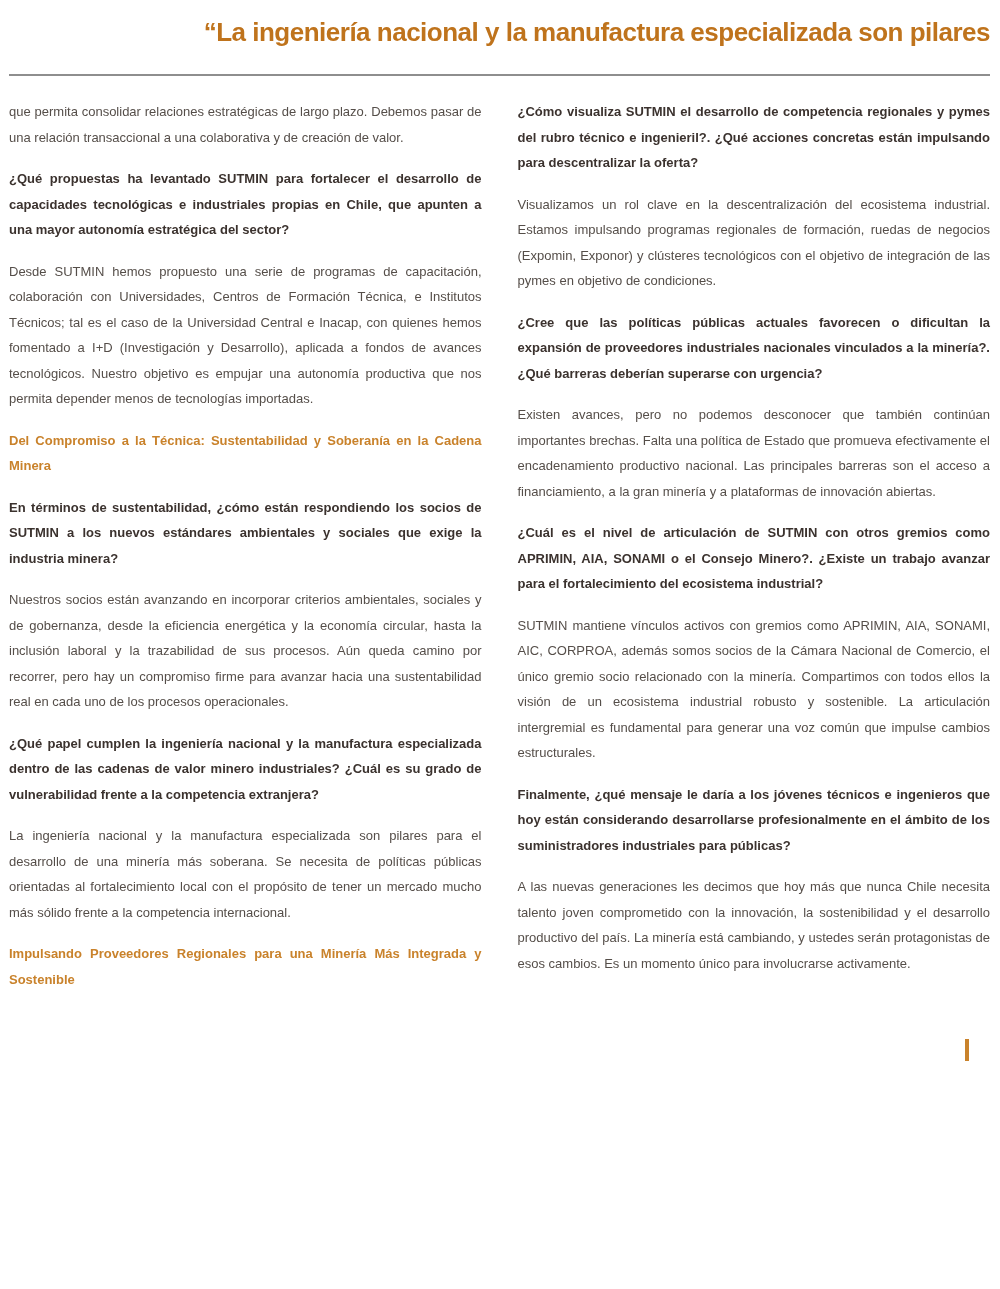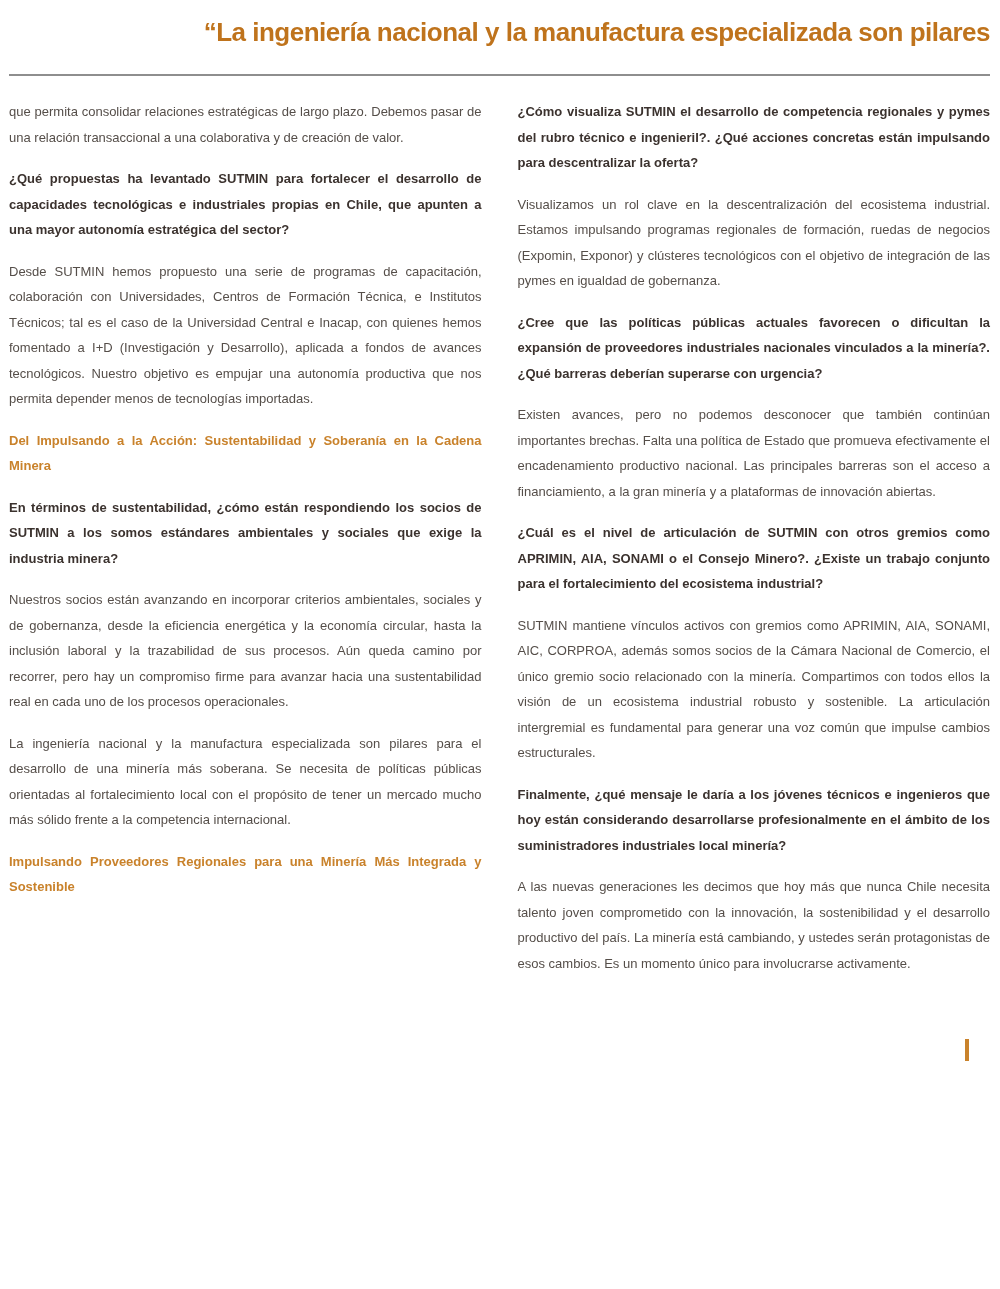--- a/index.html
+++ b/index.html
@@ -82,35 +82,36 @@
   </h1>
 
   <hr class="header-divider">
 
   <div class="columns">
 
     <div class="col">
       <p class="para">que permita consolidar relaciones estratégicas de largo plazo. Debemos pasar de una relación transaccional a una colaborativa y de creación de valor.</p>
       <p class="question">¿Qué propuestas ha levantado SUTMIN para fortalecer el desarrollo de capacidades tecnológicas e industriales propias en Chile, que apunten a una mayor autonomía estratégica del sector?</p>
       <p class="para">Desde SUTMIN hemos propuesto una serie de programas de capacitación, colaboración con Universidades, Centros de Formación Técnica, e Institutos Técnicos; tal es el caso de la Universidad Central e Inacap, con quienes hemos fomentado a I+D (Investigación y Desarrollo), aplicada a fondos de avances tecnológicos. Nuestro objetivo es empujar una autonomía productiva que nos permita depender menos de tecnologías importadas.</p>
-      <p class="section-heading">Del Impulsando a la Acción: Sustentabilidad y Soberanía en la Cadena Minera</p>
-      <p class="question">En términos de sustentabilidad, ¿cómo están respondiendo los socios de SUTMIN a los somos estándares ambientales y sociales que exige la industria minera?</p>
+      <p class="section-heading">Del Compromiso a la Técnica: Sustentabilidad y Soberanía en la Cadena Minera</p>
+      <p class="question">En términos de sustentabilidad, ¿cómo están respondiendo los socios de SUTMIN a los nuevos estándares ambientales y sociales que exige la industria minera?</p>
       <p class="para">Nuestros socios están avanzando en incorporar criterios ambientales, sociales y de gobernanza, desde la eficiencia energética y la economía circular, hasta la inclusión laboral y la trazabilidad de sus procesos. Aún queda camino por recorrer, pero hay un compromiso firme para avanzar hacia una sustentabilidad real en cada uno de los procesos operacionales.</p>
+      <p class="question">¿Qué papel cumplen la ingeniería nacional y la manufactura especializada dentro de las cadenas de valor minero industriales? ¿Cuál es su grado de vulnerabilidad frente a la competencia extranjera?</p>
       <p class="para">La ingeniería nacional y la manufactura especializada son pilares para el desarrollo de una minería más soberana. Se necesita de políticas públicas orientadas al fortalecimiento local con el propósito de tener un mercado mucho más sólido frente a la competencia internacional.</p>
       <p class="section-heading">Impulsando Proveedores Regionales para una Minería Más Integrada y Sostenible</p>
     </div>
 
     <div class="col">
       <p class="question">¿Cómo visualiza SUTMIN el desarrollo de competencia regionales y pymes del rubro técnico e ingenieril?. ¿Qué acciones concretas están impulsando para descentralizar la oferta?</p>
-      <p class="para">Visualizamos un rol clave en la descentralización del ecosistema industrial. Estamos impulsando programas regionales de formación, ruedas de negocios (Expomin, Exponor) y clústeres tecnológicos con el objetivo de integración de las pymes en igualdad de gobernanza.</p>
+      <p class="para">Visualizamos un rol clave en la descentralización del ecosistema industrial. Estamos impulsando programas regionales de formación, ruedas de negocios (Expomin, Exponor) y clústeres tecnológicos con el objetivo de integración de las pymes en objetivo de condiciones.</p>
       <p class="question">¿Cree que las políticas públicas actuales favorecen o dificultan la expansión de proveedores industriales nacionales vinculados a la minería?. ¿Qué barreras deberían superarse con urgencia?</p>
       <p class="para">Existen avances, pero no podemos desconocer que también continúan importantes brechas. Falta una política de Estado que promueva efectivamente el encadenamiento productivo nacional. Las principales barreras son el acceso a financiamiento, a la gran minería y a plataformas de innovación abiertas.</p>
-      <p class="question">¿Cuál es el nivel de articulación de SUTMIN con otros gremios como APRIMIN, AIA, SONAMI o el Consejo Minero?. ¿Existe un trabajo conjunto para el fortalecimiento del ecosistema industrial?</p>
+      <p class="question">¿Cuál es el nivel de articulación de SUTMIN con otros gremios como APRIMIN, AIA, SONAMI o el Consejo Minero?. ¿Existe un trabajo avanzar para el fortalecimiento del ecosistema industrial?</p>
       <p class="para">SUTMIN mantiene vínculos activos con gremios como APRIMIN, AIA, SONAMI, AIC, CORPROA, además somos socios de la Cámara Nacional de Comercio, el único gremio socio relacionado con la minería. Compartimos con todos ellos la visión de un ecosistema industrial robusto y sostenible. La articulación intergremial es fundamental para generar una voz común que impulse cambios estructurales.</p>
-      <p class="question">Finalmente, ¿qué mensaje le daría a los jóvenes técnicos e ingenieros que hoy están considerando desarrollarse profesionalmente en el ámbito de los suministradores industriales local minería?</p>
+      <p class="question">Finalmente, ¿qué mensaje le daría a los jóvenes técnicos e ingenieros que hoy están considerando desarrollarse profesionalmente en el ámbito de los suministradores industriales para públicas?</p>
       <p class="para">A las nuevas generaciones les decimos que hoy más que nunca Chile necesita talento joven comprometido con la innovación, la sostenibilidad y el desarrollo productivo del país. La minería está cambiando, y ustedes serán protagonistas de esos cambios. Es un momento único para involucrarse activamente.</p>
     </div>
 
   </div>
 
   <div class="page-marker-bar"></div>
 
 </div>
 
 </body></html>

